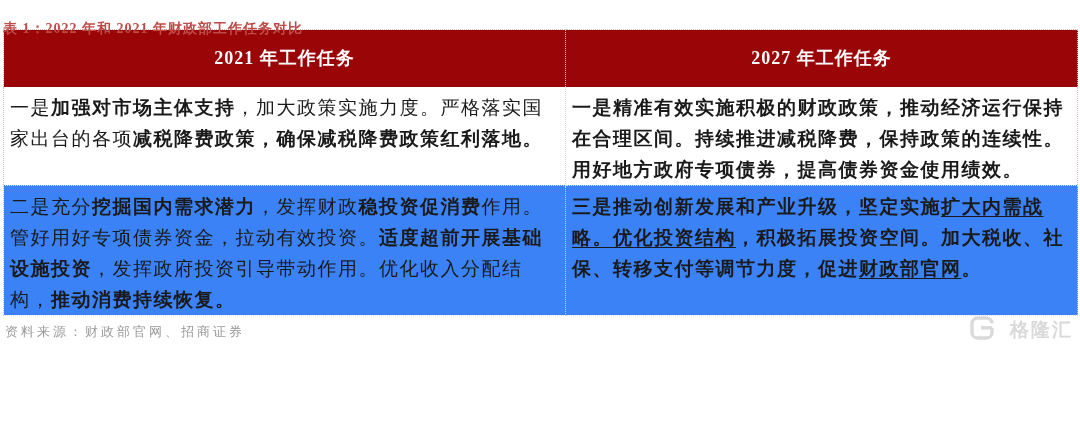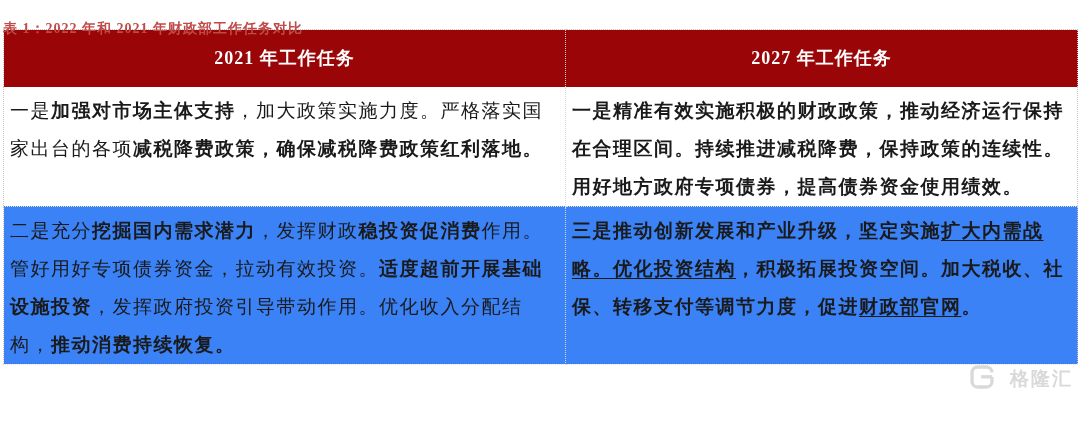--- a/index.html
+++ b/index.html
@@ -41,21 +41,21 @@
     height: 57px;
     text-align: center;
     vertical-align: middle;
     border-right: 1px dotted #d9cfcf;
   }
   .cmp-table th:last-child { border-right: none; }
 
   .cmp-table td {
     vertical-align: top;
     font-size: 19px;
-    line-height: 38px;
+    line-height: 31px;
     letter-spacing: 1.5px;
     padding: 5px 2px 0 6px;
     border-right: 1px dotted #d6d6d6;
     border-bottom: 1px dotted #e2e2e2;
   }
   .cmp-table td:last-child { border-right: none; font-weight: bold; }
 
   tr.row-1 td { height: 97px; }
   tr.row-2 td { height: 128px; background: #3b82f6; }
   tr.row-3 td { height: 82px; border-bottom: none; }
@@ -116,20 +116,21 @@
         <td><span>一是精准有效实施积极的财政政策，推动经济运行保持在合理区间。持续推进减税降费，保持政策的连续性。用好地方政府专项债券，提高债券资金使用绩效。</span></td>
       </tr>
       <tr class="row-2">
         <td><span>二是充分</span><span class="b">挖掘国内需求潜力</span><span>，发挥财政</span><span class="b">稳投资促消费</span><span>作用。管好用好专项债券资金，拉动有效投资。</span><span class="b">适度超前开展基础设施投资</span><span>，发挥政府投资引导带动作用。优化收入分配结构，</span><span class="b">推动消费持续恢复。</span></td>
         <td><span>三是推动创新发展和产业升级，坚定实施</span><span class="u">扩大内需战略。优化投资结构</span><span>，积极拓展投资空间。加大税收、社保、转移支付等调节力度，促进</span><span class="u">财政部官网</span><span>。</span></td>
       </tr>
     </tbody>
   </table>
 
   <div class="footer-row">
+    <div class="source-note">资料来源：财政部官网、招商证券</div>
     <div class="watermark">
       <span class="wm-icon">
         <svg width="24" height="24" viewBox="0 0 26 26">
           <rect x="2.2" y="2.2" width="21.6" height="21.6" rx="6" fill="none" stroke="#d9d9d9" stroke-width="3.6"></rect>
           <rect x="19" y="8" width="7" height="5" fill="#ffffff"></rect>
           <rect x="12" y="11" width="12" height="3.6" fill="#d9d9d9"></rect>
         </svg>
       </span>
       <span class="wm-text">格隆汇</span>
     </div>

